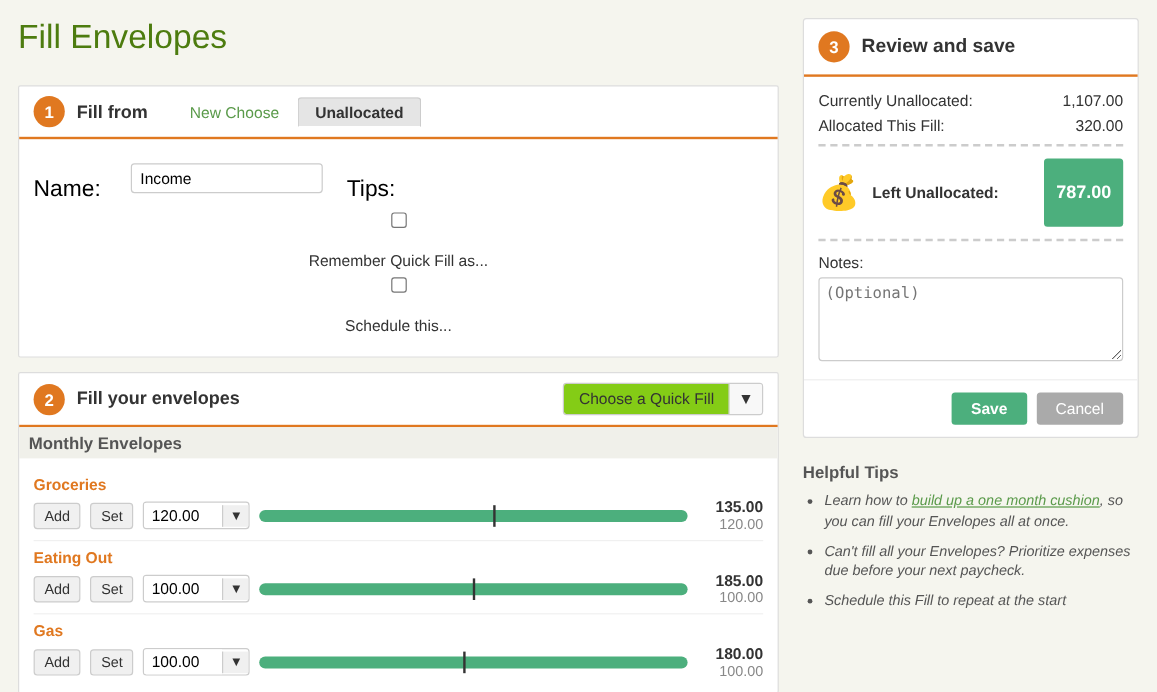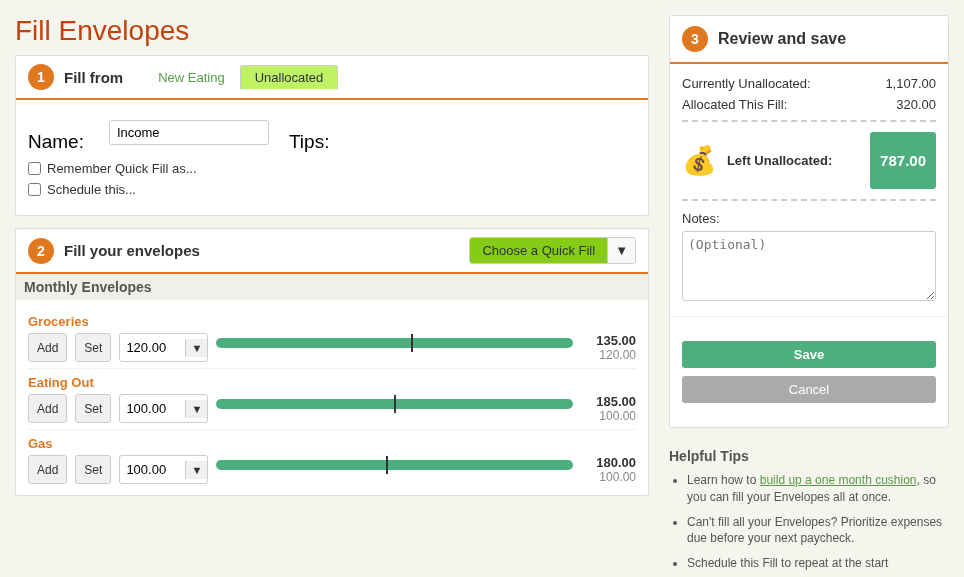--- a/index.html
+++ b/index.html
@@ -13,23 +13,23 @@
       display: flex;
       gap: 20px;
       padding: 15px;
       max-width: 964px;
     }
     .main-content {
       flex: 1;
     }
     .page-title {
       font-size: 28px;
-      color: #c2410c;
+      color: #4d7c0f;
       font-weight: normal;
-      margin-bottom: 8px;
+      margin-bottom: 24px;
     }
     
     .section-panel {
       background: #fff;
       border: 1px solid #ddd;
       margin-bottom: 12px;
       border-radius: 2px;
     }
     .section-header {
       display: flex;
@@ -63,24 +63,24 @@
       align-items: center;
     }
     .tab {
       padding: 4px 14px;
       cursor: pointer;
       font-size: 13px;
       border: 1px solid transparent;
       border-radius: 3px 3px 0 0;
     }
     .tab.active {
-      background: #bef264;
+      background: #e5e5e5;
       border: 1px solid #ccc;
       border-bottom: 1px solid #fff;
-      font-weight: normal;
+      font-weight: bold;
     }
     .tab.inactive {
       color: #5a9a4a;
     }
     
     .form-body {
       padding: 12px;
     }
     .form-row {
       display: flex;
@@ -114,23 +114,24 @@
       width: 100px;
     }
     .calendar-icon-btn {
       cursor: pointer;
       font-size: 18px;
       color: #666;
     }
     .checkbox-row {
       display: flex;
       align-items: center;
-      gap: 6px;
+      gap: 20px;
       margin-bottom: 6px;
       font-size: 13px;
+      flex-direction: column;
     }
     .checkbox-row input[type="checkbox"] {
       margin: 0;
     }
     
     .section2-header {
       display: flex;
       align-items: center;
       padding: 8px 12px;
       border-bottom: 2px solid #e07820;
@@ -180,20 +181,21 @@
       border-bottom: none;
     }
     .envelope-name {
       font-size: 13px;
       font-weight: bold;
       color: #e07820;
       margin-bottom: 4px;
     }
     .envelope-controls {
       display: flex;
+      align-items: center;
       gap: 8px;
     }
     .btn-small {
       padding: 3px 8px;
       border: 1px solid #ccc;
       background: #f0f0f0;
       border-radius: 3px;
       cursor: pointer;
       font-size: 12px;
       color: #333;
@@ -328,23 +330,22 @@
       border-radius: 3px;
       padding: 5px;
       font-size: 13px;
       color: #aaa;
       resize: vertical;
     }
     .review-actions {
       display: flex;
       justify-content: flex-end;
       gap: 8px;
-      padding: 24px 12px;
+      padding: 10px 12px;
       border-top: 1px solid #eee;
-      flex-direction: column;
     }
     .btn-save {
       padding: 6px 16px;
       background: #4caf7d;
       color: #fff;
       border: none;
       border-radius: 3px;
       cursor: pointer;
       font-size: 13px;
       font-weight: bold;
@@ -370,20 +371,21 @@
       margin-bottom: 8px;
     }
     .helpful-tips ul {
       padding-left: 18px;
     }
     .helpful-tips li {
       font-size: 12px;
       color: #555;
       margin-bottom: 8px;
       line-height: 1.4;
+      font-style: italic;
     }
     .link-text {
       color: #5a9a4a;
       text-decoration: underline;
       cursor: pointer;
     }
   </style>
 </head>
 <body>
 
@@ -391,21 +393,21 @@
 
   <div class="main-content">
 
     <h1 class="page-title">Fill Envelopes</h1>
 
     <div class="section-panel">
       <div class="section-header">
         <span class="section-number">1</span>
         <span class="section-title">Fill from</span>
         <div class="tab-container">
-          <div class="tab inactive">New Eating</div>
+          <div class="tab inactive">New Choose</div>
           <div class="tab active">Unallocated</div>
         </div>
       </div>
       <div class="form-body">
         <div class="form-row">
           <span class="form-label">Name:</span>
           <input class="text-input" type="text" value="Income" style="">
           <span class="form-label">Tips:</span>
         </div>
         <div class="checkbox-row">

